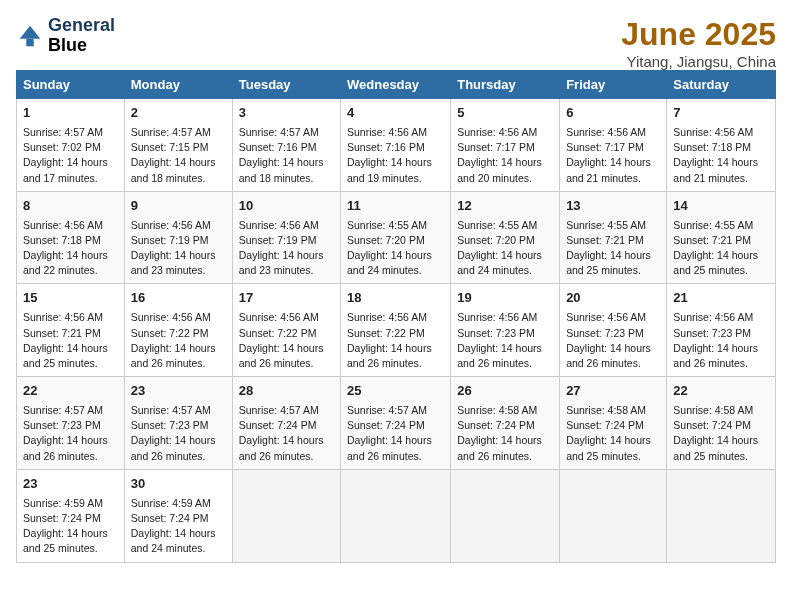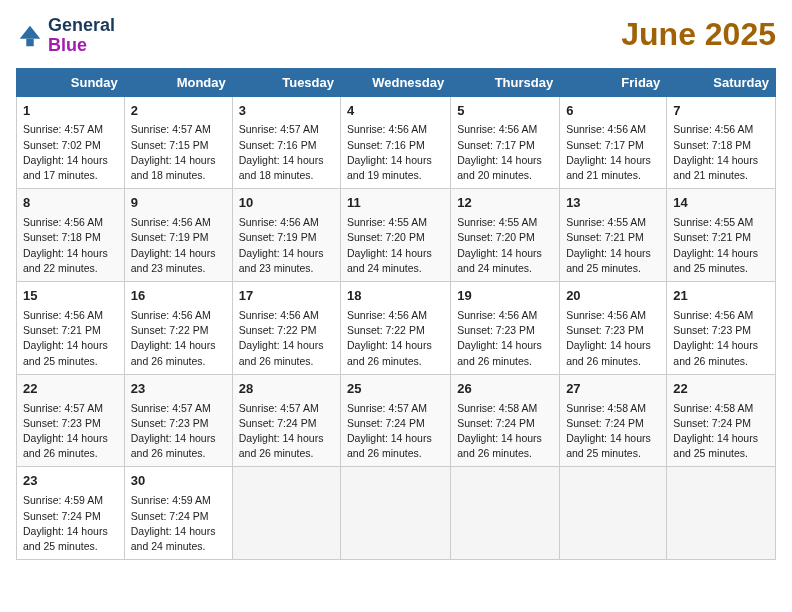--- a/index.html
+++ b/index.html
@@ -7,35 +7,34 @@
       font-family: Arial, sans-serif;
       background: #fff;
       width: 792px;
       min-height: 612px;
       padding: 16px;
     }
     .header {
       display: flex;
       justify-content: space-between;
       align-items: flex-start;
-      margin-bottom: 12px;
     }
     .logo {
       display: flex;
       align-items: center;
       gap: 4px;
     }
     .logo-text {
       font-size: 18px;
       font-weight: bold;
       color: #1a3a5c;
       line-height: 1.1;
     }
     .logo-text span {
-      color: #a21caf;
+      color: #000000;
     }
     .logo-icon {
       width: 28px;
       height: 28px;
     }
     .title-block {
       text-align: right;
     }
     .cal-title {
       font-size: 32px;
@@ -50,21 +49,21 @@
       width: 100%;
       border-collapse: collapse;
       border: 1px solid #ccc;
     }
     th {
       background-color: #2e6da4;
       color: #fff;
       font-size: 13px;
       font-weight: bold;
       padding: 6px 6px;
-      text-align: right;
+      text-align: left;
       border: 1px solid #2e6da4;
     }
     td {
       vertical-align: top;
       padding: 5px 6px;
       font-size: 10.5px;
       color: #222;
       border: 1px solid #ccc;
       width: 113px;
       min-height: 80px;
@@ -95,20 +94,21 @@
       <polygon points="15,4 26,18 4,18" fill="#2e6da4"></polygon>
       <rect x="11" y="18" width="8" height="8" fill="#2e6da4"></rect>
     </svg>
     <div class="logo-text">
       <div>General</div>
       <div><span>Blue</span></div>
     </div>
   </div>
   <div class="title-block">
     <div class="cal-title">June 2025</div>
+    <div class="cal-subtitle">Yitang, Jiangsu, China</div>
   </div>
 </div>
 
 <table>
   <thead>
     <tr>
       <th>Sunday</th>
       <th>Monday</th>
       <th>Tuesday</th>
       <th>Wednesday</th>

